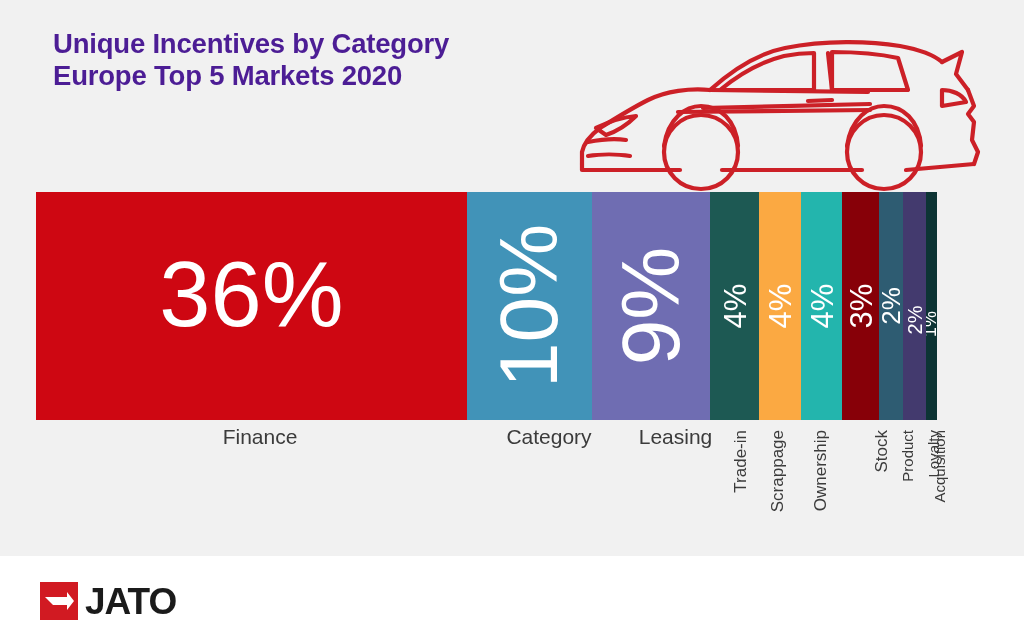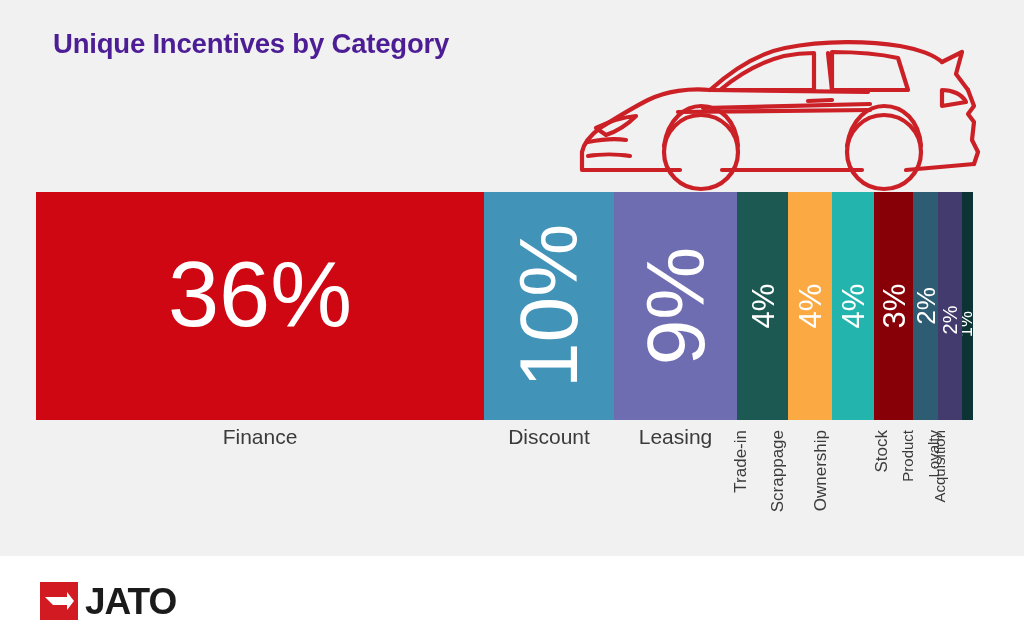--- a/index.html
+++ b/index.html
@@ -39,21 +39,21 @@
     position: absolute;
     left: 570px; top: 18px;
     width: 430px; height: 175px;
     z-index: 3;
   }
 
   
   #chart {
     position: absolute;
     left: 36px; top: 192px;
-    width: 988px; height: 228px;
+    width: 901px; height: 228px;
     display: flex;
     align-items: flex-start;
     z-index: 2;
   }
   .seg {
     position: relative;
     height: 100%;
     overflow: hidden;
   }
   .seg-value {
@@ -132,20 +132,21 @@
     line-height: 1;
   }
 </style>
 </head>
 <body>
 
 <div id="panel">
 
   <div id="title-block">
     <div class="title-line">Unique Incentives by Category</div>
+    <div class="title-line">Europe Top 5 Markets 2020</div>
   </div>
 
   <div id="car-art">
     <svg viewBox="0 0 430 175" width="430" height="175" fill="none" stroke="#cc2027" stroke-width="4.2" stroke-linecap="round" stroke-linejoin="round">
 
       <path d="M140 72 C160 54 185 36 215 30 C255 22 300 23 330 28 C352 32 365 38 372 44"></path>
 
       <path d="M140 72 C120 70 96 73 78 82 C62 90 46 100 30 110"></path>
       <path d="M30 110 C22 116 14 124 12 134 L12 146"></path>
 
@@ -227,21 +228,21 @@
     </div>
   </div>
 
   <div id="labels">
 
     <div class="lab" style="width:448px;">
       <span class="lab-text">Finance</span>
     </div>
 
     <div class="lab" style="width:130px;">
-      <span class="lab-text">Discount</span>
+      <span class="lab-text">Category</span>
     </div>
 
     <div class="lab" style="width:123px;text-align:right;">
       <span class="lab-text">Leasing</span>
     </div>
 
     <div class="lab vert" style="width:51px;">
       <span class="lab-text">Trade-in</span>
     </div>
 

